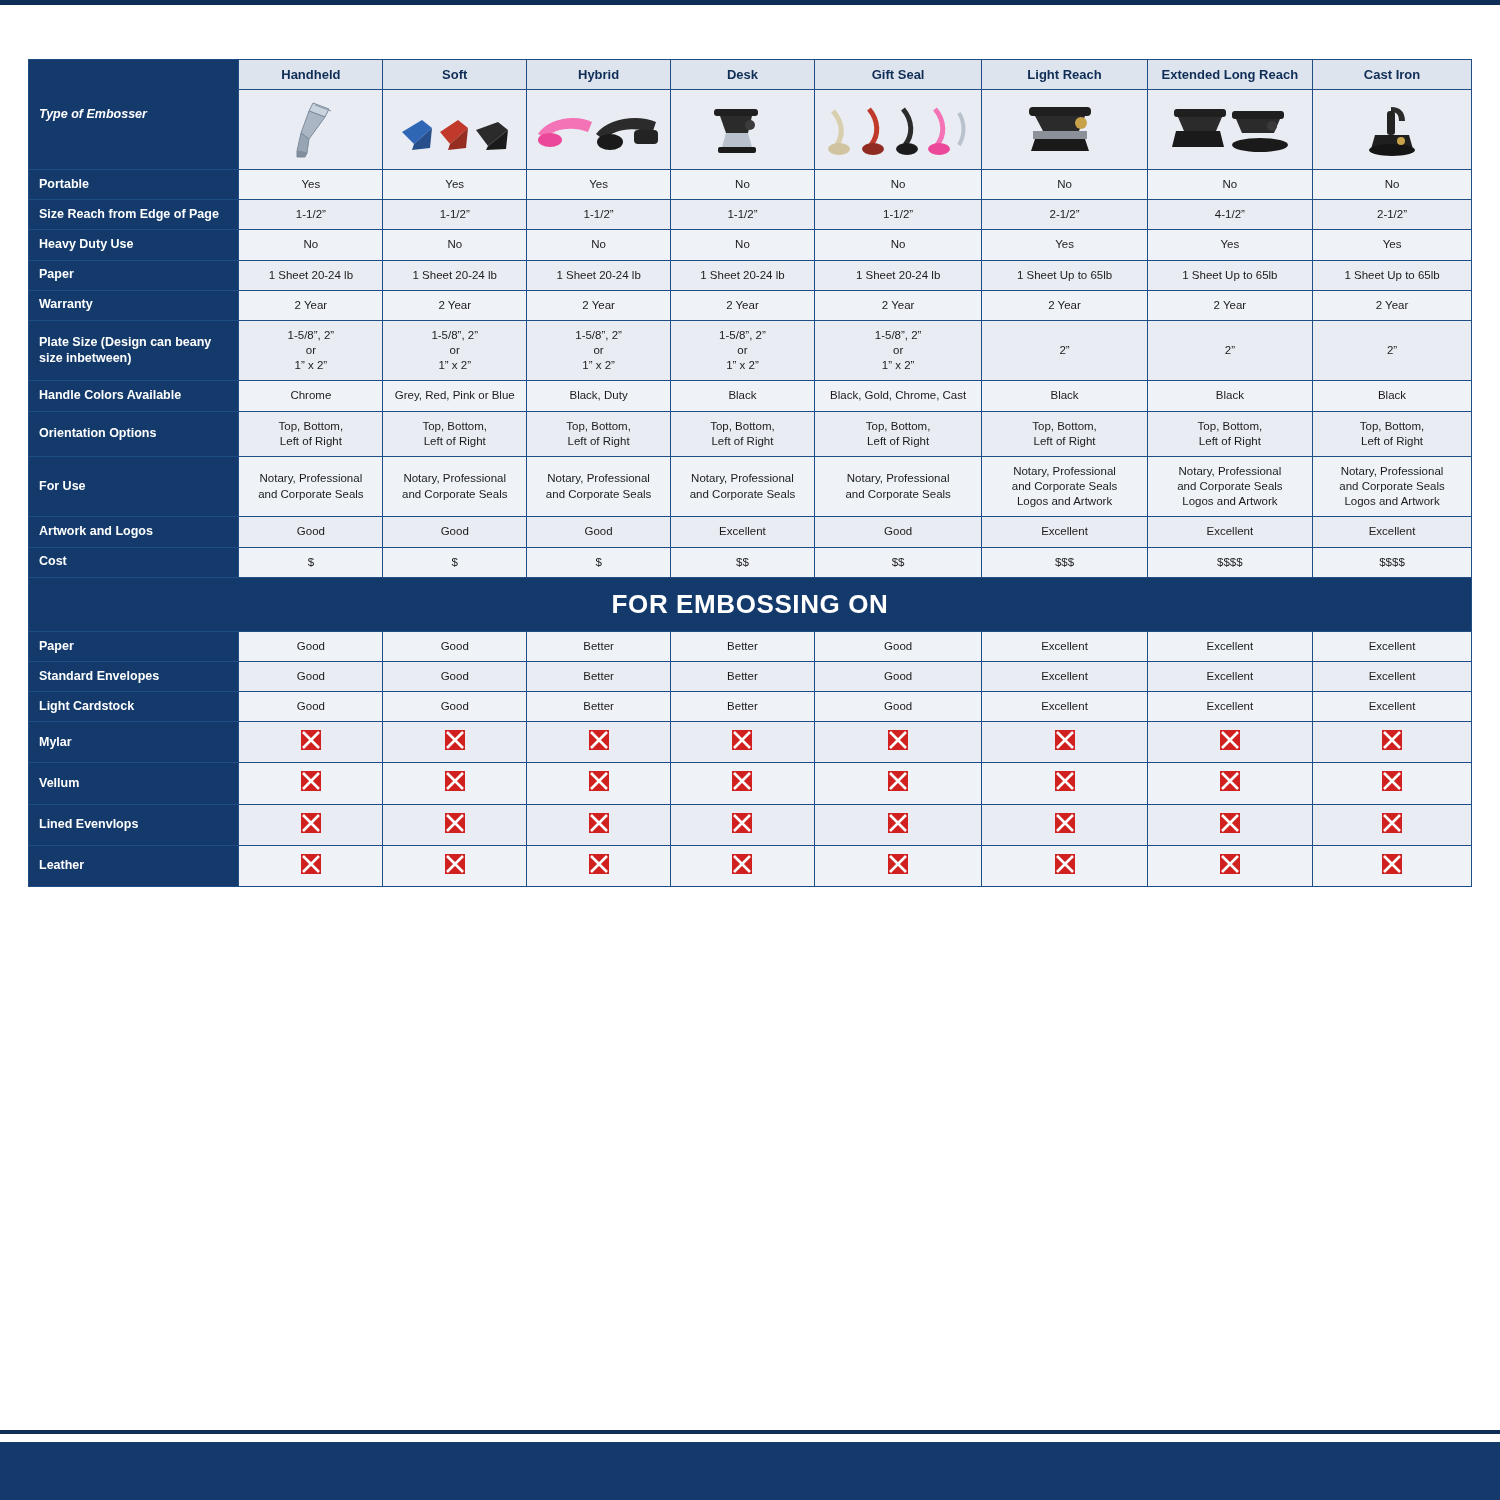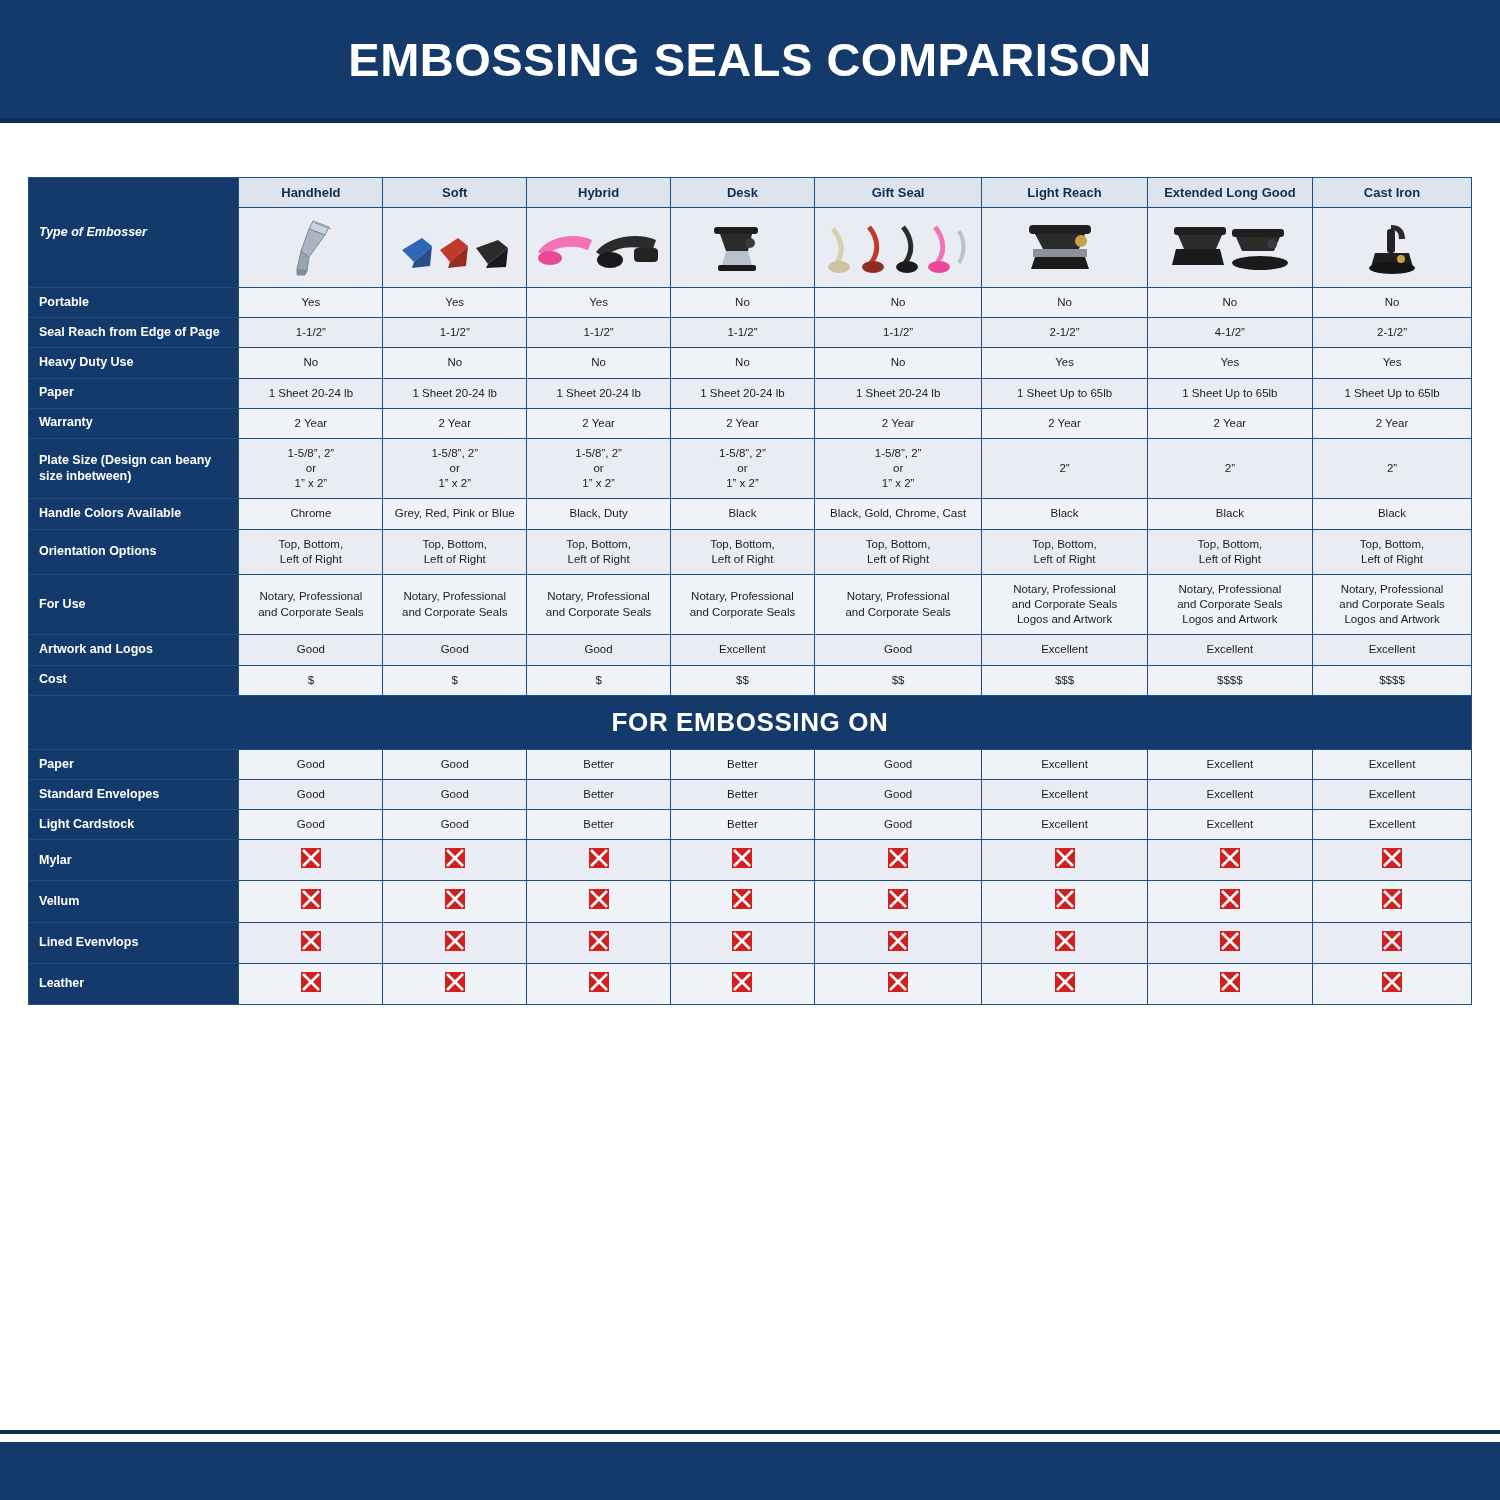--- a/index.html
+++ b/index.html
@@ -114,23 +114,20 @@
     height: 58px;
     background: #133a6b;
   }
   .emb-svg { display:block; margin: 0 auto; }
 </style>
 </head>
 <body>
 
 <div class="page">
 
-  <div class="header">
-    <div class="header-title">EMBOSSING SEALS COMPARISON</div>
-  </div>
   <div class="header-rule"></div>
   <div class="header-gap"></div>
 
   <div class="table-wrap">
     <table class="cmp">
       <colgroup>
         <col style="width:196px">
         <col style="width:134px">
           <col style="width:134px">
           <col style="width:134px">
@@ -142,21 +139,21 @@
       </colgroup>
       <tbody id="table-body">
           <tr>
             <td class="rowhead" rowspan="2" style="vertical-align: middle; font-style: italic;">Type of Embosser</td>
             <td class="colhead">Handheld</td>
             <td class="colhead">Soft</td>
             <td class="colhead">Hybrid</td>
             <td class="colhead">Desk</td>
             <td class="colhead">Gift Seal</td>
             <td class="colhead">Light Reach</td>
-            <td class="colhead">Extended Long Good</td>
+            <td class="colhead">Extended Long Reach</td>
             <td class="colhead">Cast Iron</td>
           </tr>
           <tr>
             <td class="imgcell">
               <svg class="emb-svg" width="52" height="62" viewBox="0 0 52 62">
     <g stroke="#7d8b9c" stroke-width="1" fill="#b9c4d1">
       <path d="M28 4 L44 10 L40 18 L24 12 Z" fill="#c9d3de"></path>
       <path d="M24 12 L40 18 L24 40 L16 34 Z" fill="#aab6c4"></path>
       <path d="M16 34 L24 40 L22 54 L12 52 Z" fill="#97a4b4"></path>
       <path d="M12 52 L22 54 L20 58 L12 58 Z" fill="#7f8d9d"></path>
@@ -254,21 +251,21 @@
             <td class="cell alt" style="white-space: pre-line;">Yes</td>
             <td class="cell alt" style="white-space: pre-line;">Yes</td>
             <td class="cell alt" style="white-space: pre-line;">Yes</td>
             <td class="cell alt" style="white-space: pre-line;">No</td>
             <td class="cell alt" style="white-space: pre-line;">No</td>
             <td class="cell alt" style="white-space: pre-line;">No</td>
             <td class="cell alt" style="white-space: pre-line;">No</td>
             <td class="cell alt" style="white-space: pre-line;">No</td>
           </tr>
           <tr>
-            <td class="rowhead">Seal Reach from Edge of Page</td>
+            <td class="rowhead">Size Reach from Edge of Page</td>
             <td class="cell" style="white-space: pre-line;">1-1/2”</td>
             <td class="cell" style="white-space: pre-line;">1-1/2”</td>
             <td class="cell" style="white-space: pre-line;">1-1/2”</td>
             <td class="cell" style="white-space: pre-line;">1-1/2”</td>
             <td class="cell" style="white-space: pre-line;">1-1/2”</td>
             <td class="cell" style="white-space: pre-line;">2-1/2”</td>
             <td class="cell" style="white-space: pre-line;">4-1/2”</td>
             <td class="cell" style="white-space: pre-line;">2-1/2”</td>
           </tr>
           <tr>

